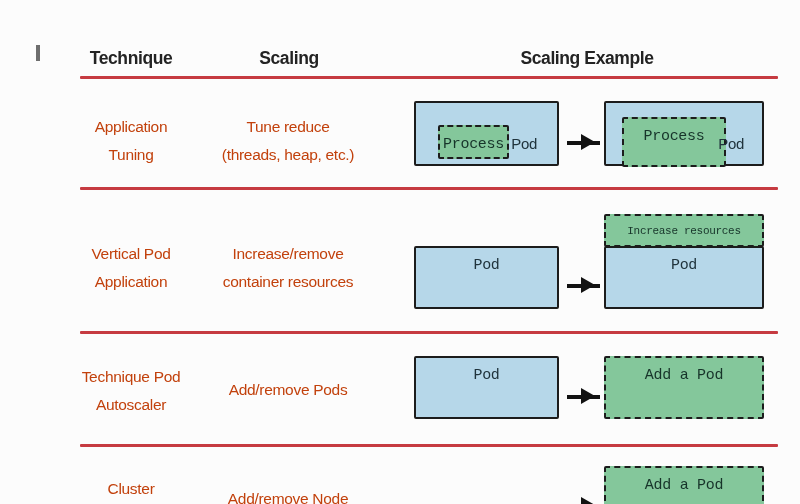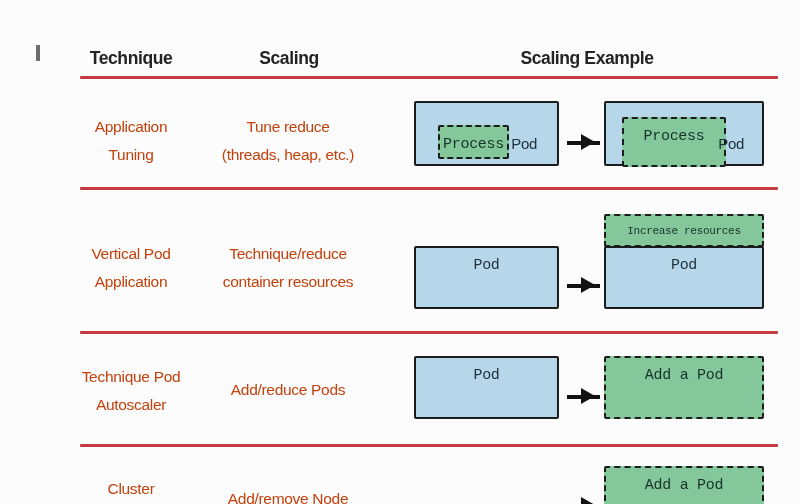--- a/index.html
+++ b/index.html
@@ -113,42 +113,42 @@
 
   <div class="box blue" style="left:568px;top:65px;width:160px;height:65px">
     <div class="box green dashed flexc" style="left:7px;top:5px;width:104px;height:50px">
       <span class="boxlabel greenlabel">Process</span>
     </div>
     <span class="podside" style="right:9px">Pod</span>
   </div>
 
   <div class="cell" style="left:25px;top:204px;width:140px">Vertical Pod
 Application</div>
-  <div class="cell" style="left:163px;top:204px;width:178px">Technique/reduce
+  <div class="cell" style="left:163px;top:204px;width:178px">Increase/remove
 container resources</div>
 
   <div class="box blue flexc" style="left:378px;top:210px;width:145px;height:63px">
     <span class="boxlabel">Pod</span>
   </div>
 
   <div class="arrow" style="left:522px;top:232px">
     <div class="shaft"></div>
     <div class="head"></div>
   </div>
 
   <div class="box green dashed flexc" style="left:568px;top:178px;width:160px;height:33px">
     <span class="boxlabel greenlabel" style="font-size:11px">Increase resources</span>
   </div>
   <div class="box blue flexc" style="left:568px;top:210px;width:160px;height:63px">
     <span class="boxlabel">Pod</span>
   </div>
 
   <div class="cell" style="left:25px;top:327px;width:140px">Technique Pod
 Autoscaler</div>
-  <div class="cell" style="left:163px;top:340px;width:178px">Add/reduce Pods</div>
+  <div class="cell" style="left:163px;top:340px;width:178px">Add/remove Pods</div>
 
   <div class="box blue flexc" style="left:378px;top:320px;width:145px;height:63px">
     <span class="boxlabel">Pod</span>
   </div>
 
   <div class="arrow" style="left:522px;top:343px">
     <div class="shaft"></div>
     <div class="head"></div>
   </div>
 

